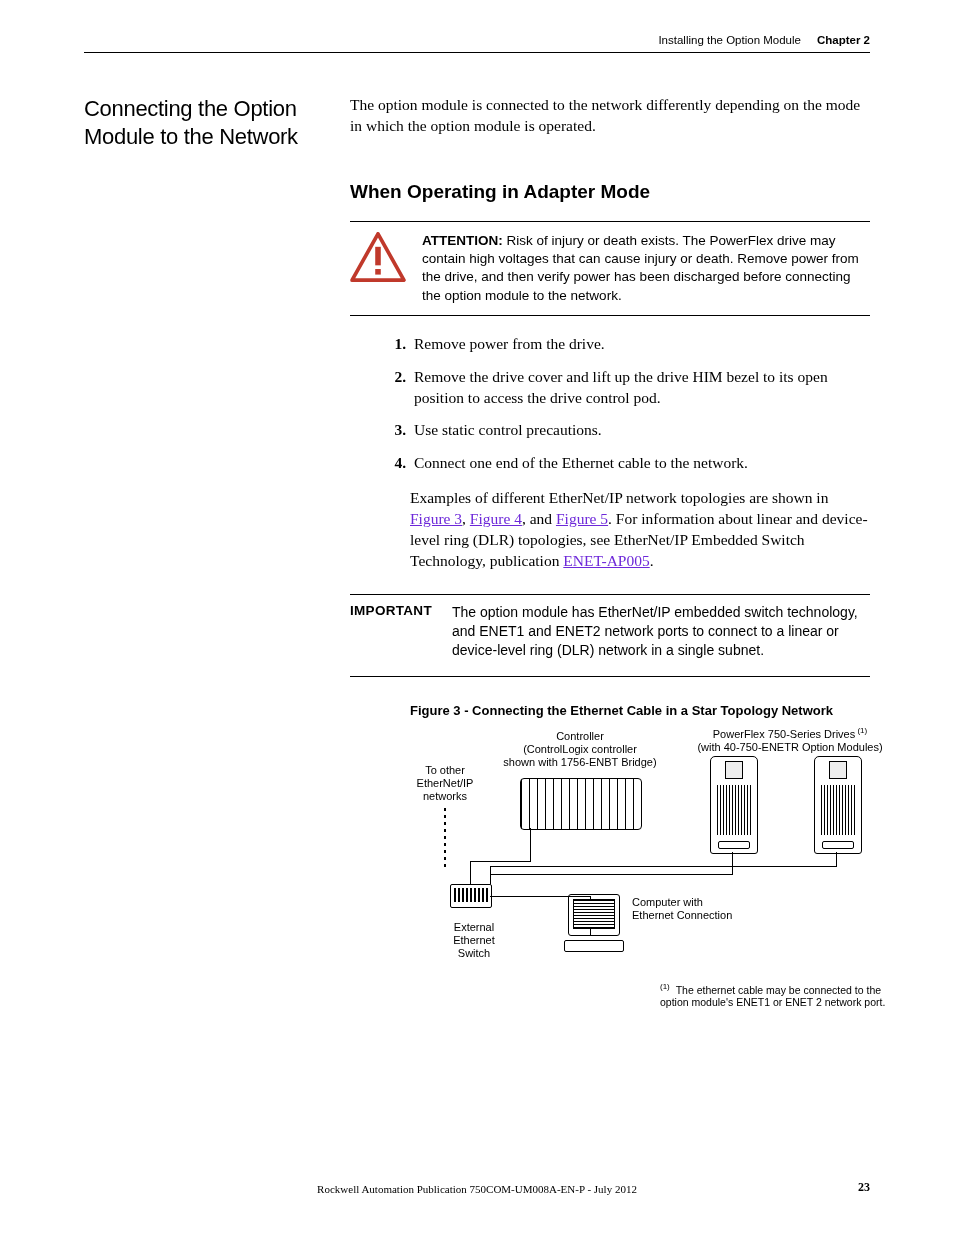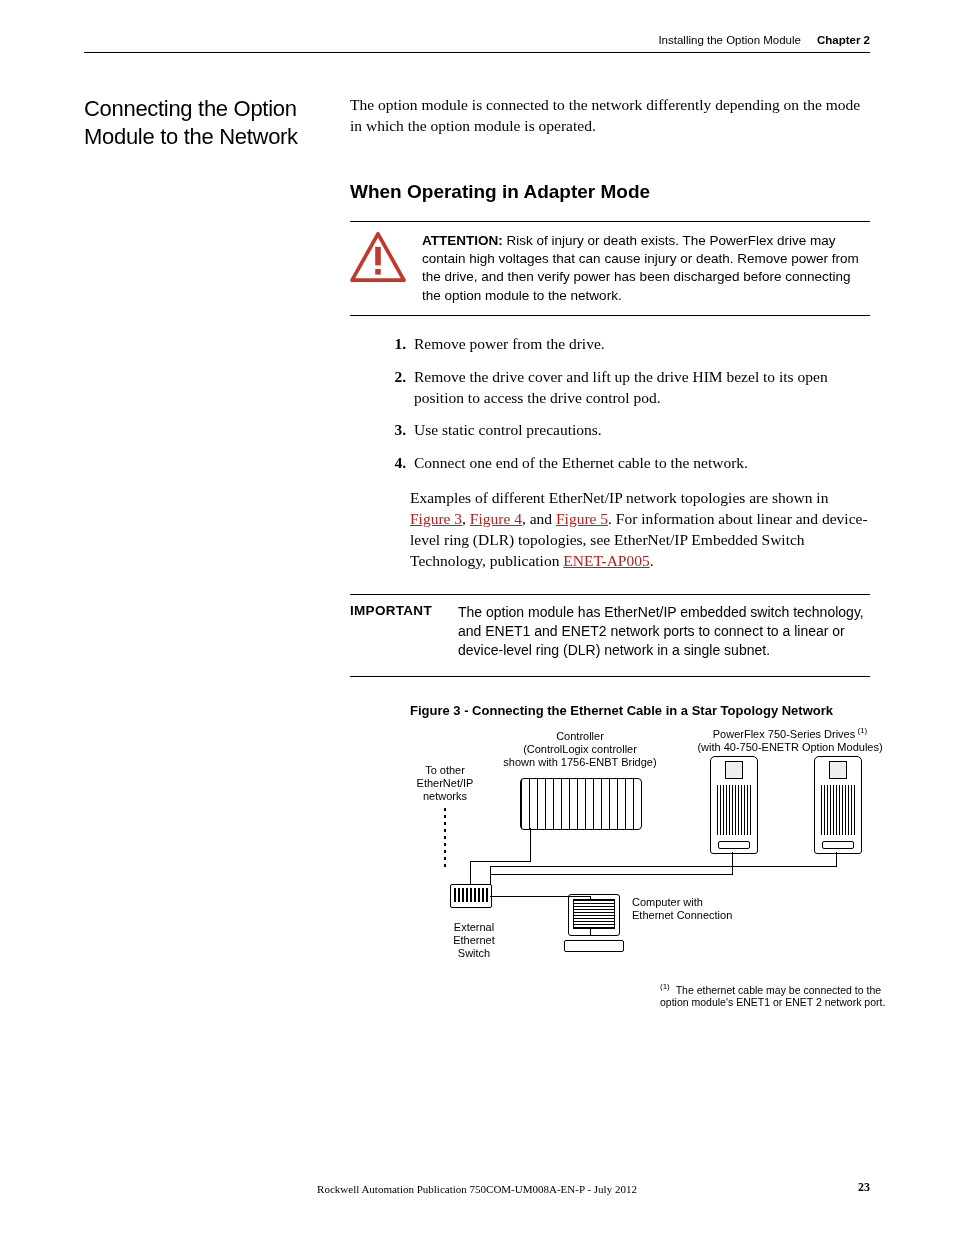--- a/index.html
+++ b/index.html
@@ -81,28 +81,28 @@
     line-height: 1.35;
   }
   ol.steps li { padding-left: 4px; margin-bottom: 12px; }
   ol.steps li::marker { font-weight: bold; }
   .step-extra {
     margin-top: 14px;
     margin-left: 60px;
     font-size: 15.5px;
     line-height: 1.35;
   }
-  a.link { color: #b91c1c; text-decoration: underline; }
+  a.link { color: #6d28d9; text-decoration: underline; }
   .important-box {
     border-top: 1.5px solid #000;
     border-bottom: 1.5px solid #000;
     padding: 8px 0;
     display: grid;
     grid-template-columns: 94px 1fr;
-    column-gap: 14px;
+    column-gap: 8px;
     margin-top: 22px;
   }
   .important-label {
     font-family: Arial, Helvetica, sans-serif;
     font-weight: bold;
     font-size: 13.5px;
     letter-spacing: 0.3px;
   }
   .important-text {
     font-family: Arial, Helvetica, sans-serif;

